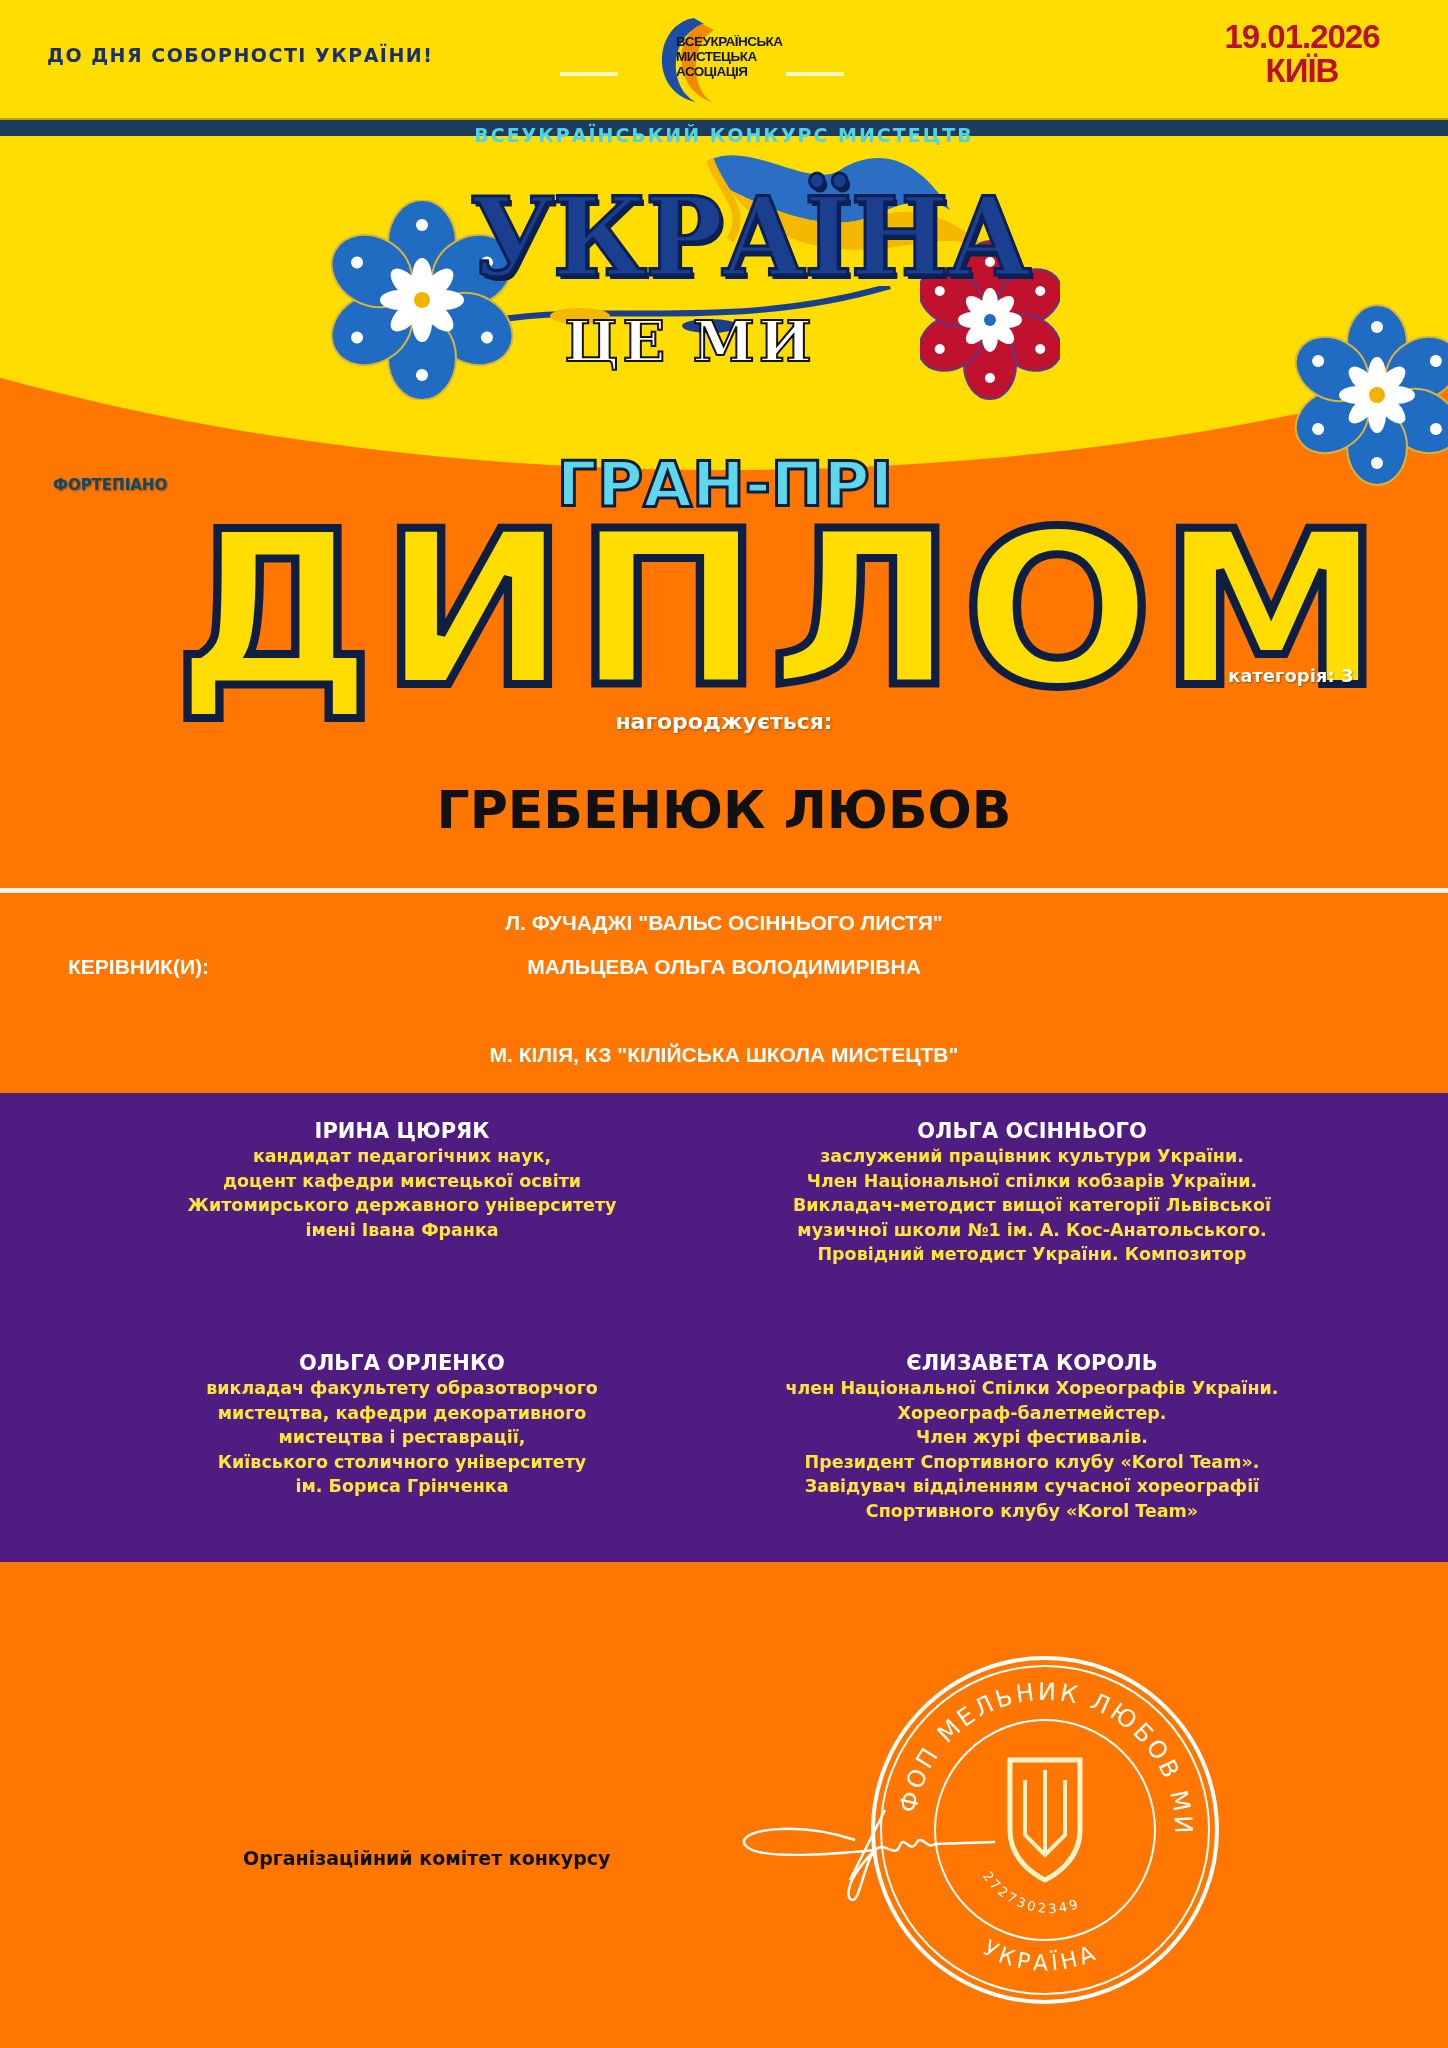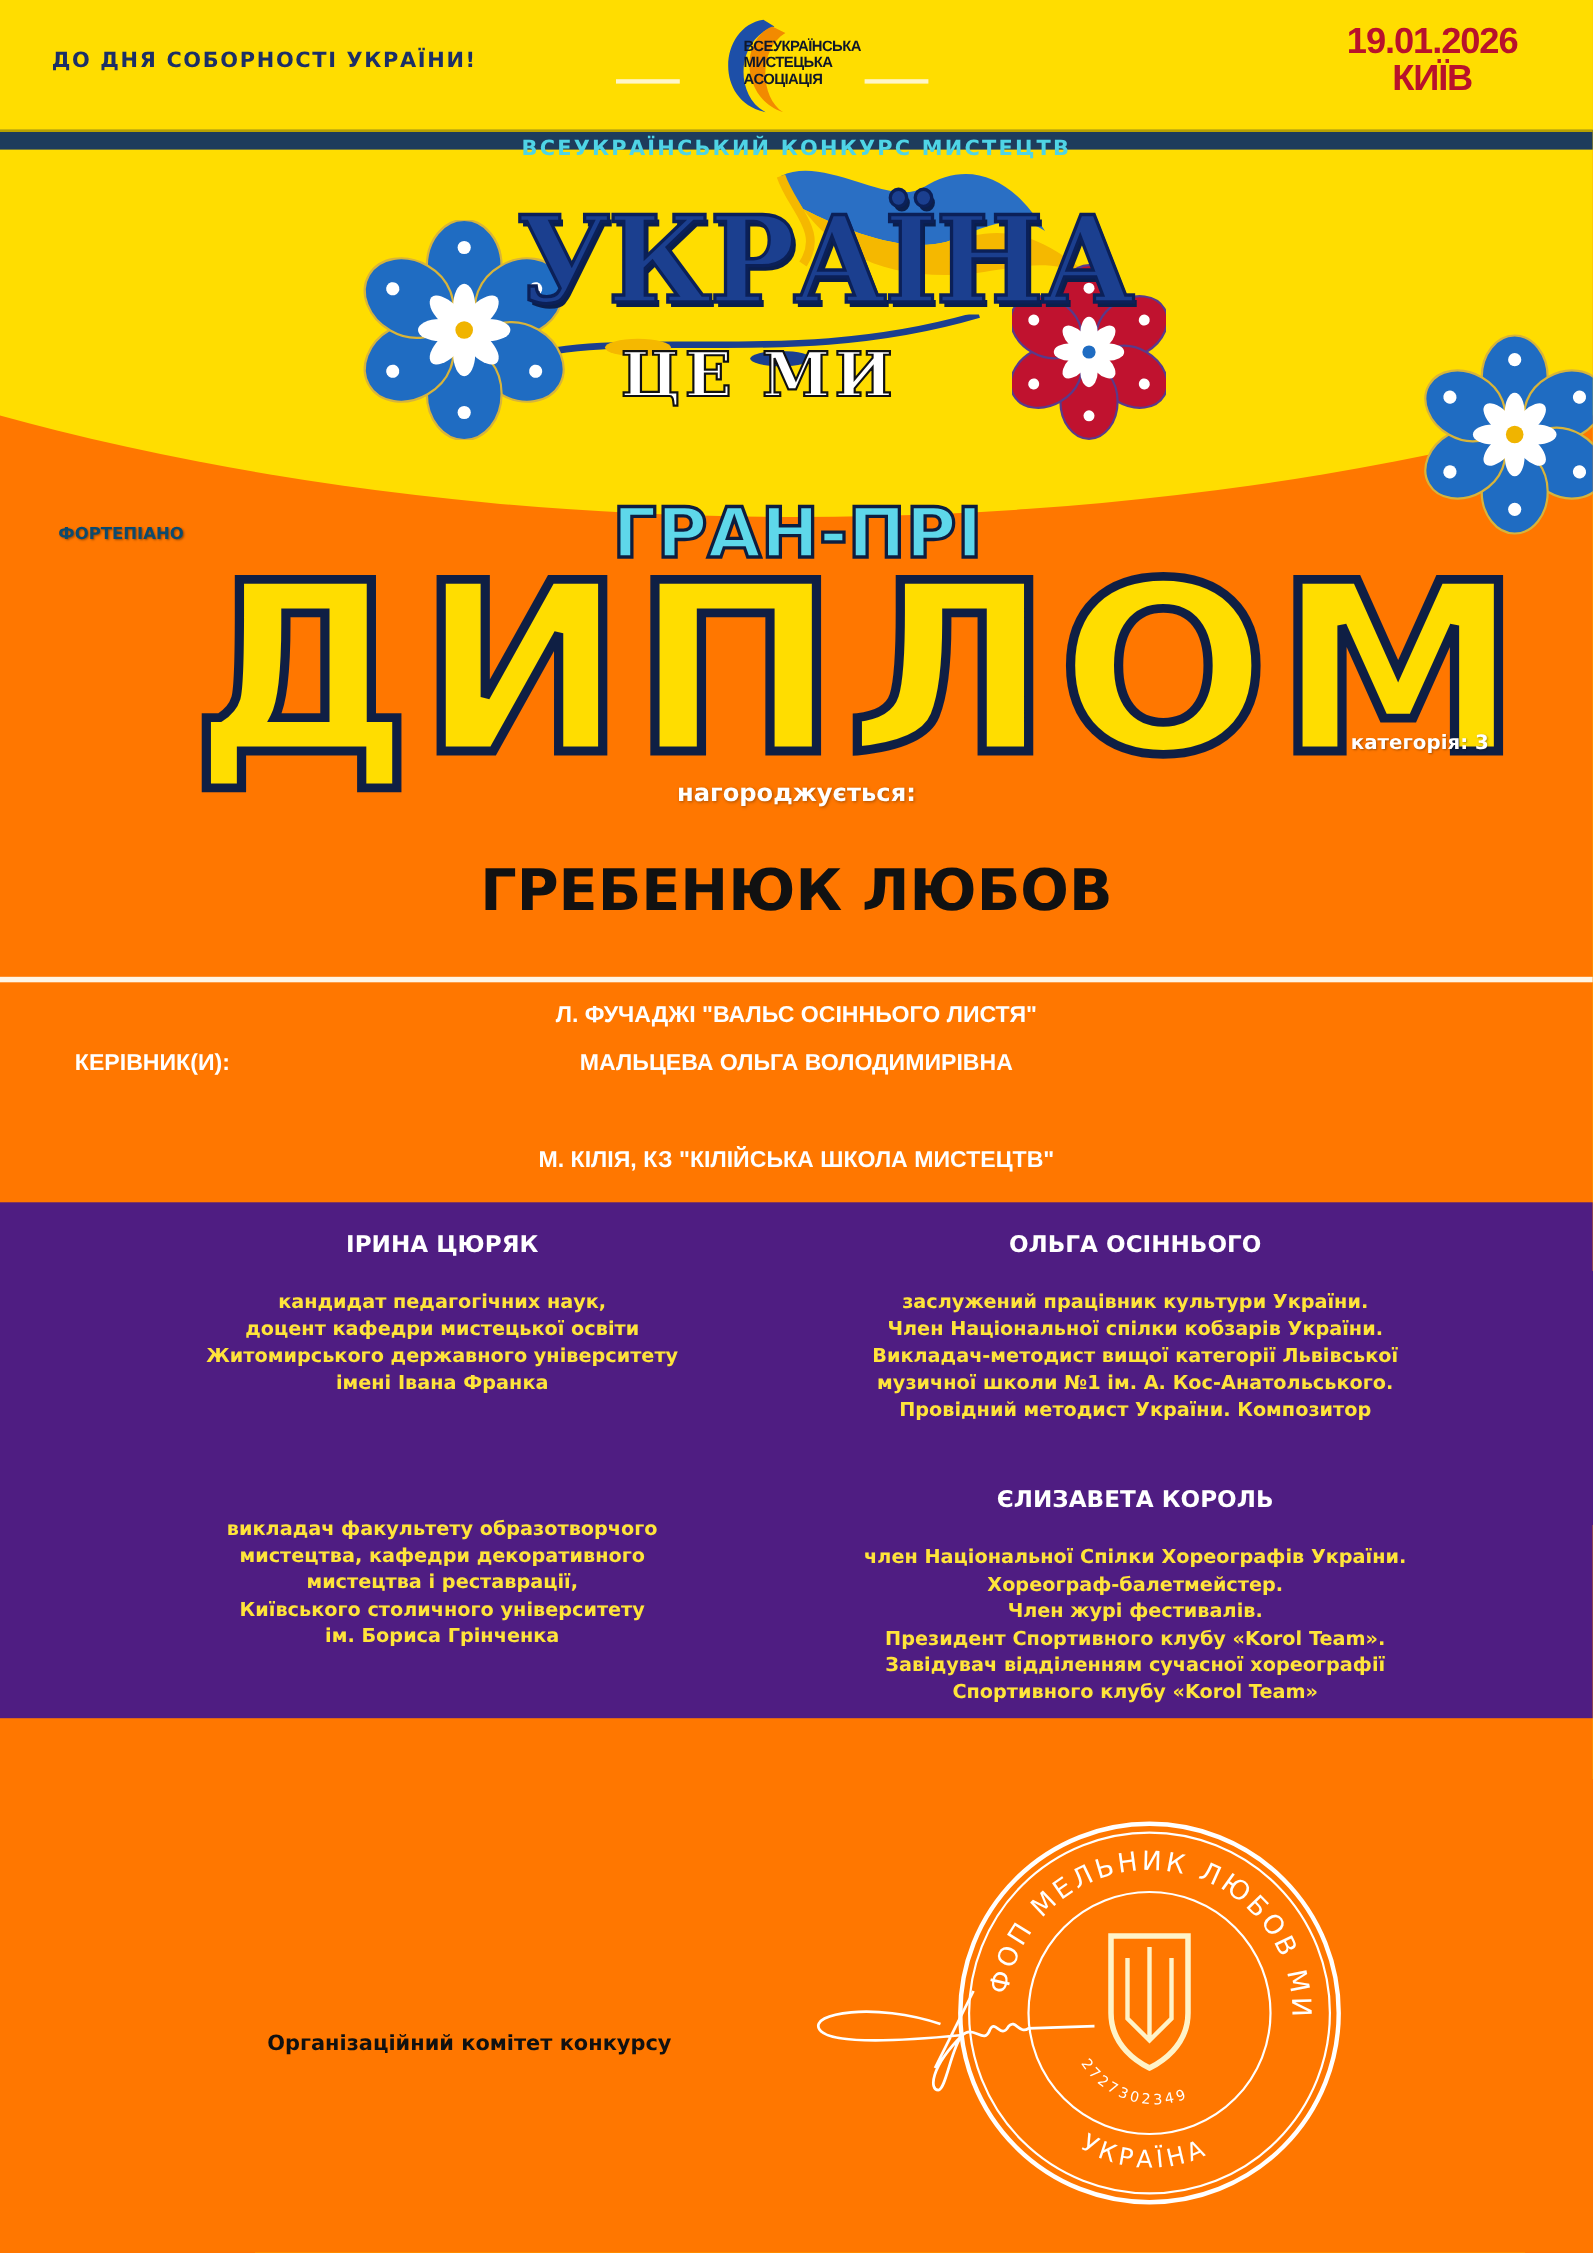--- a/index.html
+++ b/index.html
@@ -22,21 +22,21 @@
   .diplom { left: 200px; top: 495px; width: 1040px; text-align: center; font-family: "DejaVu Sans", sans-serif; font-weight: bold; font-size: 214px; line-height: 230px; color: #ffdd00; -webkit-text-stroke: 8px #0f1f44; letter-spacing: 6px; transform: scaleX(1.05); }
   .category { left: 1228px; top: 665px; font-weight: bold; font-size: 18px; color: #fff; text-shadow: 1px 1px 2px rgba(0,0,0,0.35); }
   .awarded { left: 0; width: 1448px; top: 709px; text-align: center; font-weight: bold; font-size: 22px; color: #fff; text-shadow: 1px 1px 3px rgba(0,0,0,0.35); }
   .winner { left: 0; width: 1448px; top: 780px; text-align: center; font-family: "DejaVu Sans", sans-serif; font-weight: bold; font-size: 52px; color: #111; letter-spacing: 0px; }
   .divider { left: 0; top: 888px; width: 1448px; height: 5px; background: #fff5e6; }
   .info { left: 0; width: 1448px; text-align: center; font-family: "Liberation Sans", sans-serif; font-weight: bold; font-size: 21px; color: #fff; }
   .leader-label { left: 68px; top: 955px; font-family: "Liberation Sans", sans-serif; font-weight: bold; font-size: 21px; color: #fff; }
   .jury { left: 0; top: 1093px; width: 1448px; height: 469px; background: #4f1d82; }
   .juror { width: 620px; text-align: center; }
   .juror .name { font-family: "DejaVu Sans", sans-serif; font-weight: bold; font-size: 21px; color: #fff; line-height: 26px; }
-  .juror .desc { font-family: "DejaVu Sans", sans-serif; font-weight: bold; font-size: 17.5px; line-height: 24.5px; color: #ffe43a; white-space: pre-line; margin-top: 28px; }
+  .juror .desc { font-family: "DejaVu Sans", sans-serif; font-weight: bold; font-size: 17.5px; line-height: 24.5px; color: #ffe43a; white-space: pre-line; }
   .committee { left: 243px; top: 1847px; font-weight: bold; font-size: 19px; color: #111; }
 </style>
 </head>
 <body>
 
 <div class="abs dome"></div>
 
 <div class="abs topbar"></div>
 <div class="abs tagline">ДО ДНЯ СОБОРНОСТІ УКРАЇНИ!</div>
 
@@ -189,20 +189,21 @@
 </div>
 <div class="abs juror" style="left:722px; top:1118px;">
   <div class="name">ОЛЬГА ОСІННЬОГО</div>
   <div class="desc">заслужений працівник культури України.
 Член Національної спілки кобзарів України.
 Викладач-методист вищої категорії Львівської
 музичної школи №1 ім. А. Кос-Анатольського.
 Провідний методист України. Композитор</div>
 </div>
 <div class="abs juror" style="left:92px; top:1350px;">
+  <div class="name">ОЛЬГА ОРЛЕНКО</div>
   <div class="desc">викладач факультету образотворчого
 мистецтва, кафедри декоративного
 мистецтва і реставрації,
 Київського столичного університету
 ім. Бориса Грінченка</div>
 </div>
 <div class="abs juror" style="left:722px; top:1350px;">
   <div class="name">ЄЛИЗАВЕТА КОРОЛЬ</div>
   <div class="desc">член Національної Спілки Хореографів України.
 Хореограф-балетмейстер.

